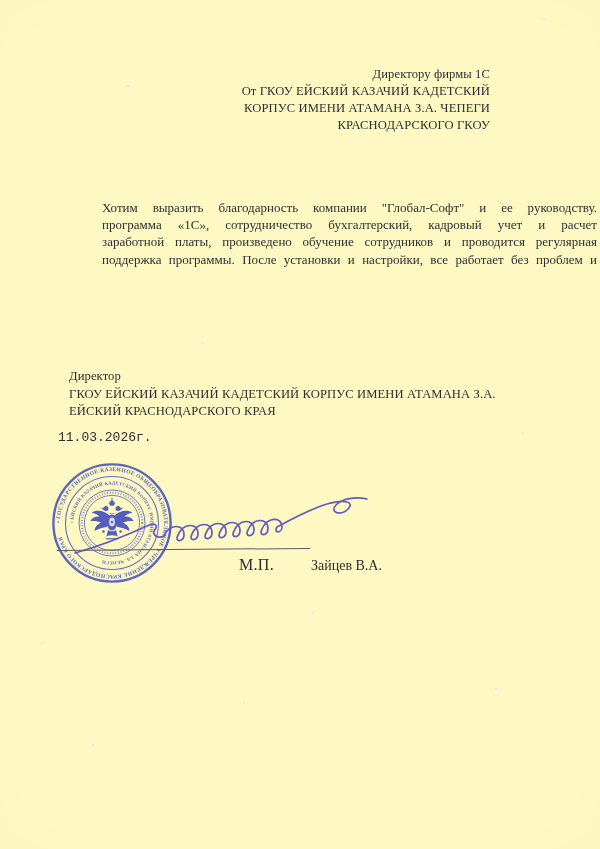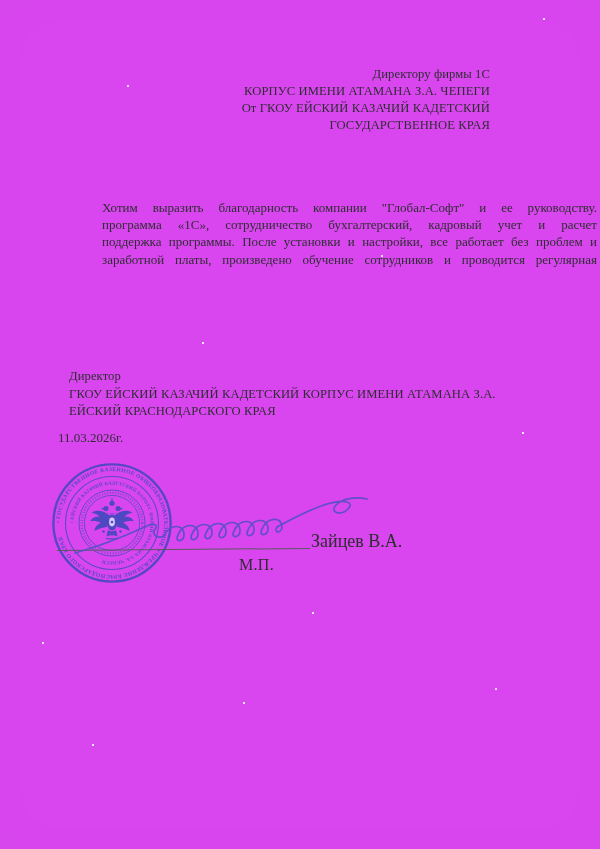--- a/index.html
+++ b/index.html
@@ -1,19 +1,19 @@
 <!DOCTYPE html>
 <html><head>
 <meta charset="utf-8">
 <style>
   html,body{margin:0;padding:0;background:#ffffff;}
   #page{
     position:relative;
     width:600px;height:849px;
-    background:#d946ef;
+    background:#fef9c3;
     overflow:hidden;
     font-family:"Liberation Serif","DejaVu Serif",serif;
     color:#2e2e32;
     box-shadow:inset 0 0 60px rgba(0,0,0,0.015);
   }
   .recipient{
     position:absolute;
     top:66px;right:110px;
     text-align:right;
     font-size:12.6px;
@@ -39,20 +39,21 @@
     width:500px;
     font-size:12.6px;
     line-height:17.6px;
     letter-spacing:0.1px;
     margin-left:12px;
   }
   .date-line{
     position:absolute;
     left:58px;top:430px;
     font-size:13px;
+    font-family:Liberation Mono, monospace;
   }
   .stamp{
     position:absolute;
     left:50px;top:461px;
     width:124px;height:124px;
     opacity:0.93;
   }
   .signature-svg{
     position:absolute;
     left:55px;top:475px;
@@ -60,22 +61,22 @@
   }
   .rule-line{
     position:absolute;
     left:57px;top:549px;
     width:253px;height:0;
     border-top:1.2px solid #5a5a60;
     transform:rotate(-0.5deg);
   }
   .signer-name{
     position:absolute;
-    left:311px;top:531px;
-    font-size:18px;
+    left:311px;top:558px;
+    font-size:14px;
     white-space:nowrap;
   }
   .seal-mark{
     position:absolute;
     left:239px;top:556px;
     font-size:16px;
     letter-spacing:0.3px;
   }
   .speck{
     position:absolute;left:0;top:0;width:2px;height:2px;background:transparent;
@@ -95,30 +96,30 @@
 </style>
 </head>
 <body>
 
 <div id="page">
 
   <div class="speck"></div>
 
   <div class="recipient">
     <div class="txt">Директору фирмы 1С</div>
+    <div class="txt">От ГКОУ ЕЙСКИЙ КАЗАЧИЙ КАДЕТСКИЙ</div>
     <div class="txt">КОРПУС ИМЕНИ АТАМАНА З.А. ЧЕПЕГИ</div>
-    <div class="txt">От ГКОУ ЕЙСКИЙ КАЗАЧИЙ КАДЕТСКИЙ</div>
-    <div class="txt">ГОСУДАРСТВЕННОЕ КРАЯ</div>
+    <div class="txt">КРАСНОДАРСКОГО ГКОУ</div>
   </div>
 
   <div class="body-par">
     <div class="just">Хотим выразить благодарность компании "Глобал-Софт" и ее руководству.</div>
     <div class="just">программа «1С», сотрудничество бухгалтерский, кадровый учет и расчет</div>
+    <div class="just">заработной платы, произведено обучение сотрудников и проводится регулярная</div>
     <div class="just">поддержка программы. После установки и настройки, все работает без проблем и</div>
-    <div class="just">заработной платы, произведено обучение сотрудников и проводится регулярная</div>
   </div>
 
   <div class="sig-block">
     <div>Директор</div>
     <div>ГКОУ ЕЙСКИЙ КАЗАЧИЙ КАДЕТСКИЙ КОРПУС ИМЕНИ АТАМАНА З.А.</div>
     <div>ЕЙСКИЙ КРАСНОДАРСКОГО КРАЯ</div>
   </div>
 
   <div class="date-line">11.03.2026г.</div>
 

